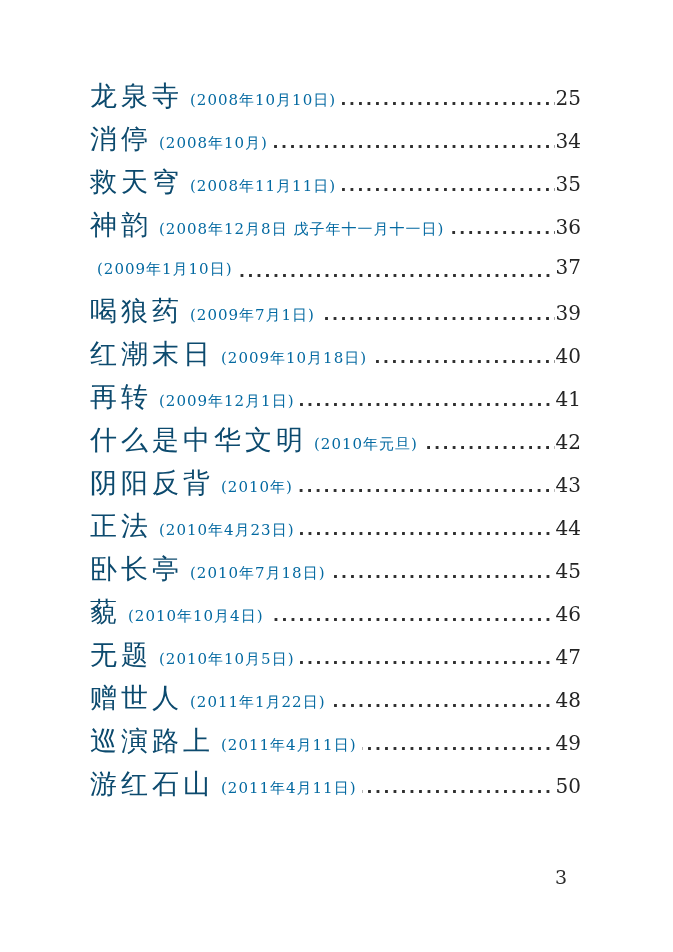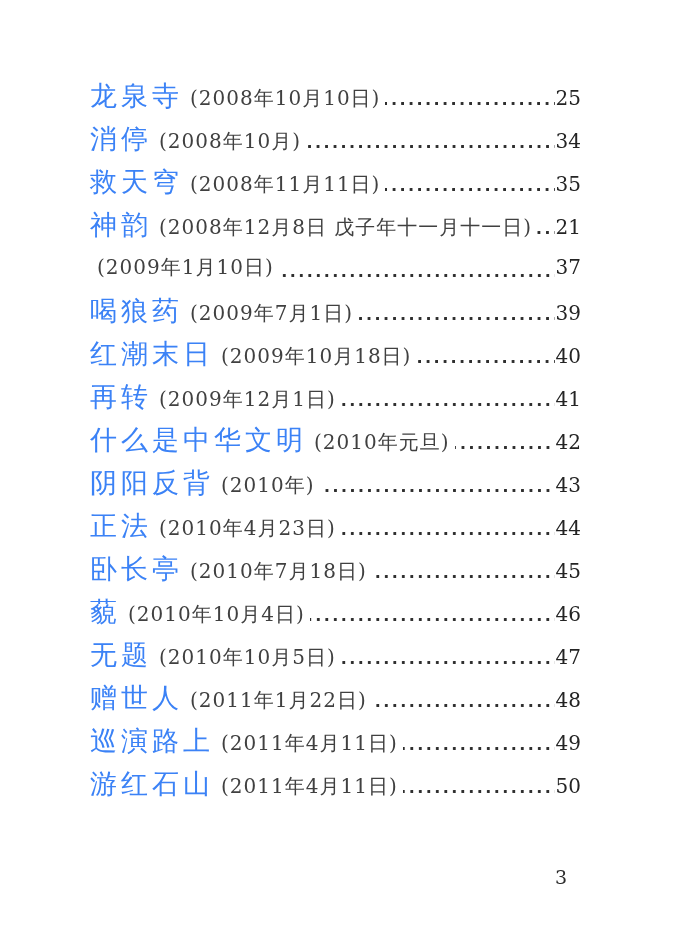--- a/index.html
+++ b/index.html
@@ -28,28 +28,28 @@
   .toc-row {
     display: flex;
     align-items: baseline;
     height: 43px;
     white-space: nowrap;
   }
   .toc-title {
     font-size: 27px;
     line-height: 43px;
     letter-spacing: 4px;
-    color: #3b82f6;
+    color: #0c4a6e;
     flex: 0 0 auto;
   }
   .toc-date {
-    font-size: 20px;
+    font-size: 15px;
     line-height: 43px;
     letter-spacing: 1px;
-    color: #404040;
+    color: #0369a1;
     margin-left: 7px;
     flex: 0 0 auto;
   }
   .toc-leader {
     flex: 1 1 auto;
     align-self: flex-end;
     height: 3px;
     margin: 0 1px 12px 5px;
     background-image: radial-gradient(circle at 1.5px 1.5px, #2e2e2e 1.4px, transparent 1.8px);
     background-size: 8.5px 3px;
@@ -93,21 +93,21 @@
     <span class="toc-title">救天穹</span>
     <span class="toc-date">(2008年11月11日)</span>
     <span class="toc-leader"></span>
     <span class="toc-pagenum">35</span>
   </div>
 
   <div class="toc-row">
     <span class="toc-title">神韵</span>
     <span class="toc-date">(2008年12月8日 戊子年十一月十一日)</span>
     <span class="toc-leader"></span>
-    <span class="toc-pagenum">21</span>
+    <span class="toc-pagenum">36</span>
   </div>
 
   <div class="toc-row">
     <span class="toc-date">(2009年1月10日)</span>
     <span class="toc-leader"></span>
     <span class="toc-pagenum">37</span>
   </div>
 
 
   <div class="toc-row">

